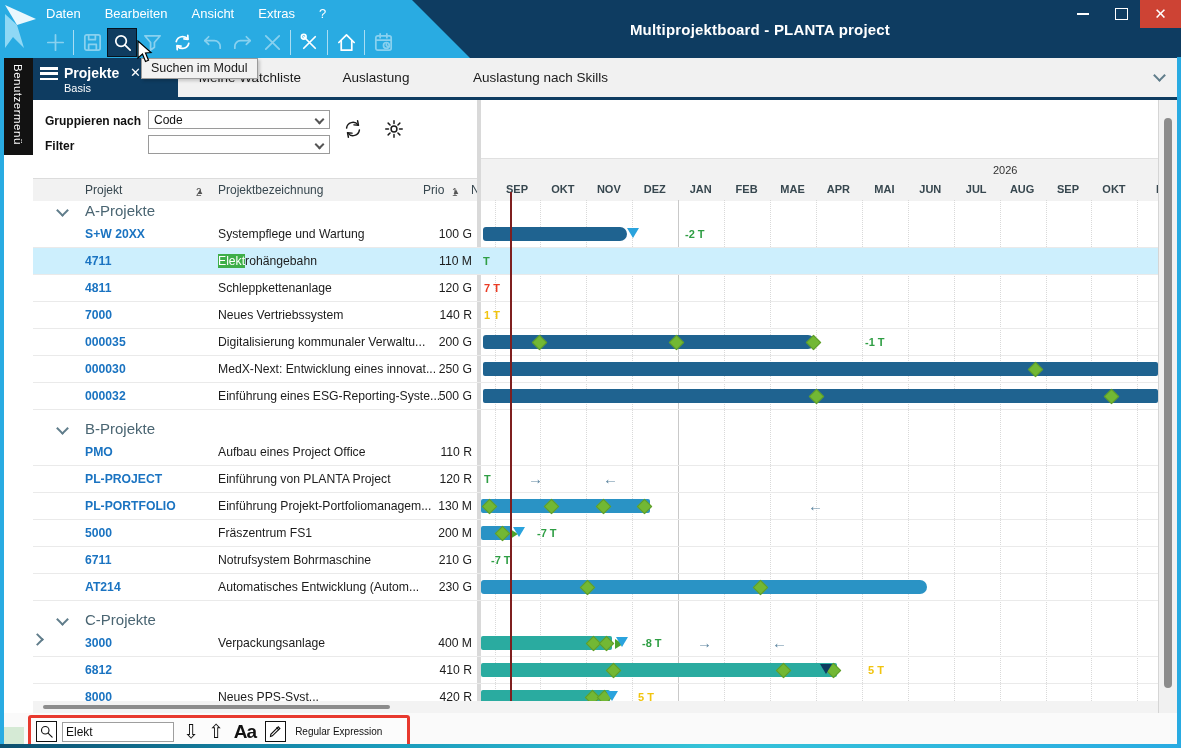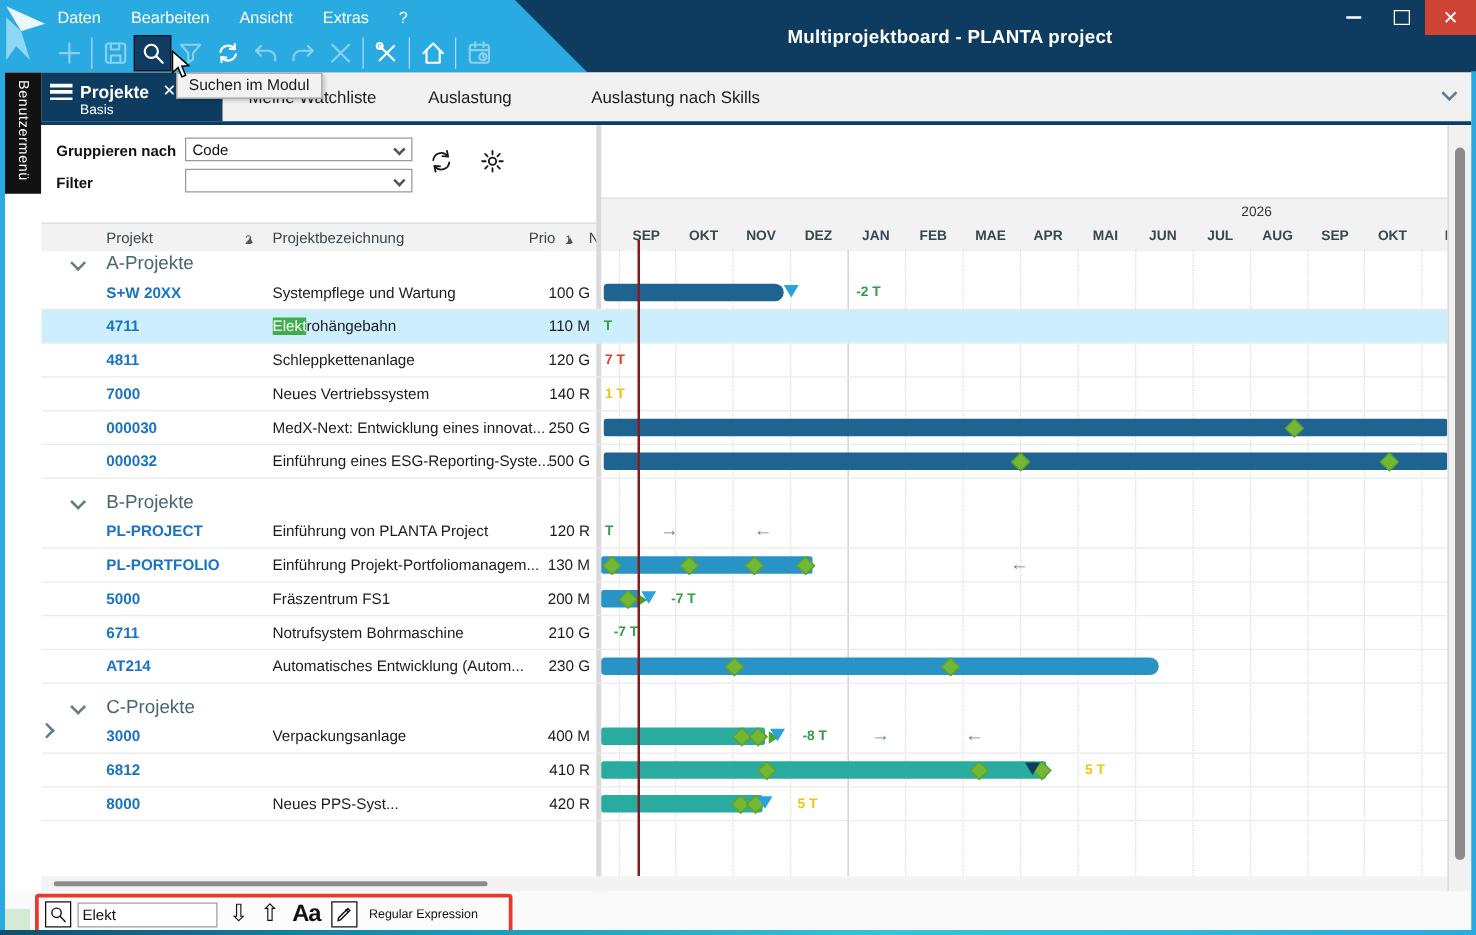--- a/index.html
+++ b/index.html
@@ -353,38 +353,53 @@
         <div class="cell c-prio">120 G</div>
         <div class="glabel" style="left: 451px; color: rgb(234, 58, 35);">7 T</div>
       </div>
       <div class="row">
         <div class="cell c-code">7000</div>
         <div class="cell c-desc">Neues Vertriebssystem</div>
         <div class="cell c-prio">140 R</div>
         <div class="glabel" style="left: 451px; color: rgb(241, 196, 15);">1 T</div>
       </div>
       <div class="row">
+        <div class="cell c-code">000035</div>
+        <div class="cell c-desc">Digitalisierung kommunaler Verwaltu...</div>
+        <div class="cell c-prio">200 G</div>
+        <div class="bar" style="left: 450px; width: 332px; background: rgb(31, 99, 144); border-radius: 3px 7px 7px 3px;"></div>
+        <div class="diamond" style="left: 500.5px;"></div>
+        <div class="diamond" style="left: 637.5px;"></div>
+        <div class="diamond" style="left: 774.5px;"></div>
+        <div class="glabel" style="left: 832px; color: rgb(47, 158, 68);">-1 T</div>
+      </div>
+      <div class="row">
         <div class="cell c-code">000030</div>
         <div class="cell c-desc">MedX-Next: Entwicklung eines innovat...</div>
         <div class="cell c-prio">250 G</div>
         <div class="bar" style="left: 450px; width: 675px; background: rgb(31, 99, 144); border-radius: 2px;"></div>
         <div class="diamond" style="left: 996.5px;"></div>
       </div>
       <div class="row">
         <div class="cell c-code">000032</div>
         <div class="cell c-desc">Einführung eines ESG-Reporting-Syste...</div>
         <div class="cell c-prio">500 G</div>
         <div class="bar" style="left: 450px; width: 675px; background: rgb(31, 99, 144); border-radius: 2px;"></div>
         <div class="diamond" style="left: 777.5px;"></div>
         <div class="diamond" style="left: 1072.5px;"></div>
       </div>
       <div class="spacer"></div>
       <div class="grouphdr">
         <span class="chev down"></span>
         <span class="gname">B-Projekte</span>
+      </div>
+      <div class="row">
+        <div class="cell c-code">PMO</div>
+        <div class="cell c-desc">Aufbau eines Project Office</div>
+        <div class="cell c-prio">110 R</div>
       </div>
       <div class="row">
         <div class="cell c-code">PL-PROJECT</div>
         <div class="cell c-desc">Einführung von PLANTA Project</div>
         <div class="cell c-prio">120 R</div>
         <div class="glabel" style="left: 451px; color: rgb(47, 158, 68);">T</div>
         <div class="garrow" style="left: 495px;">→</div>
         <div class="garrow" style="left: 570px;">←</div>
       </div>
       <div class="row">

